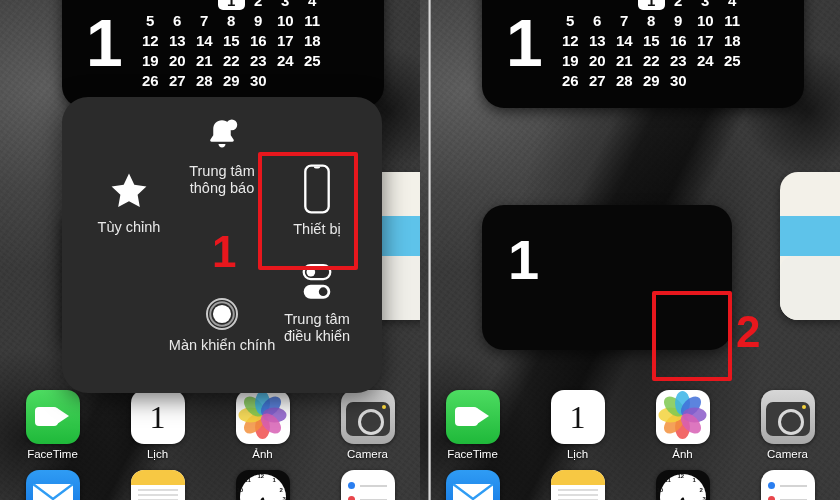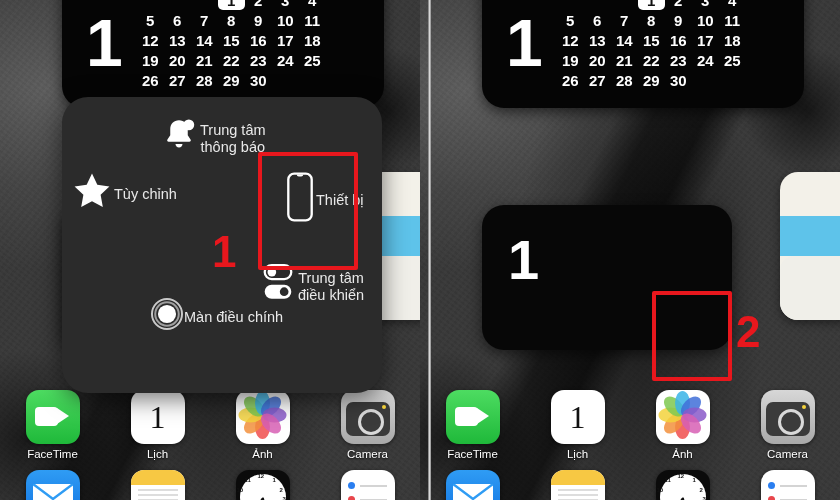--- a/index.html
+++ b/index.html
@@ -126,21 +126,21 @@
   .ic-rem{background:#fff;}
   .ic-rem .row{position:absolute;left:8px;right:8px;height:2px;background:#d4d4d4;}
   .ic-rem .bul{position:absolute;left:7px;width:7px;height:7px;border-radius:50%;}
 
   
   .at-menu{
     position:absolute;background:#2b2b2b;border-radius:26px;z-index:40;
     box-shadow:0 6px 24px rgba(0,0,0,.55);
   }
   .at-menu.left{left:62px;top:97px;width:320px;height:296px;}
-  .at-item{position:absolute;display:flex;flex-direction:row;align-items:center;justify-content:flex-start;}
+  .at-item{position:absolute;display:flex;flex-direction:column;align-items:center;justify-content:flex-start;}
   .at-label{color:#e9e9e9;font-size:14.5px;line-height:17px;text-align:center;margin-top:6px;
     white-space:pre-line;}
   .at-ico{color:#fff;display:flex;align-items:center;justify-content:center;}
 
   
   .redbox{position:absolute;border:4px solid #e8171d;z-index:55;border-radius:2px;}
   .rednum{position:absolute;color:#e8171d;font-size:44px;font-weight:700;z-index:56;
     font-family:"Liberation Sans",sans-serif;line-height:1;}
 </style>
 </head>
@@ -296,21 +296,21 @@
 
       <div class="at-item" style="left:8px;top:72px;width:118px;">
         <div class="at-ico">
           <svg width="44" height="44" viewBox="0 0 24 24" fill="#fff">
             <path d="M12 2.5l2.9 6.1 6.6.9-4.8 4.6 1.2 6.6L12 17.6 6.1 20.7l1.2-6.6L2.5 9.5l6.6-.9z"></path>
           </svg>
         </div>
         <div class="at-label">Tùy chỉnh</div>
       </div>
 
-      <div class="at-item" style="left:196px;top:74px;width:118px;padding-left:26px;">
+      <div class="at-item" style="left:196px;top:66px;width:118px;">
         <div class="at-ico">
           <svg width="32" height="52" viewBox="0 0 24 40" fill="none" stroke="#fff" stroke-width="1.8">
             <rect x="3" y="2" width="18" height="36" rx="4.5"></rect>
             <path d="M9.5 2.6h5a1.6 1.6 0 0 1-1.6 1.6h-1.8A1.6 1.6 0 0 1 9.5 2.6z" fill="#fff" stroke="none"></path>
           </svg>
         </div>
         <div class="at-label">Thiết bị</div>
       </div>
 
 
@@ -328,21 +328,21 @@
       </div>
 
       <div class="at-item" style="left:88px;top:200px;width:144px;">
         <div class="at-ico">
           <svg width="34" height="34" viewBox="0 0 24 24" fill="none">
             <circle cx="12" cy="12" r="10.6" stroke="#c9c9c9" stroke-width="1.4"></circle>
             <circle cx="12" cy="12" r="8.3" stroke="#9e9e9e" stroke-width="1.4"></circle>
             <circle cx="12" cy="12" r="6.4" fill="#fff"></circle>
           </svg>
         </div>
-        <div class="at-label">Màn điều chính</div>
+        <div class="at-label">Màn khiển chính</div>
       </div>
     </div>
 
     <div class="redbox" style="left:258px;top:152px;width:92px;height:110px;"></div>
     <div class="rednum" style="left:212px;top:230px;">1</div>
   </div>
 
   <div class="phone right">
     <div class="wallpaper">
         <div class="wallgrain"></div>

